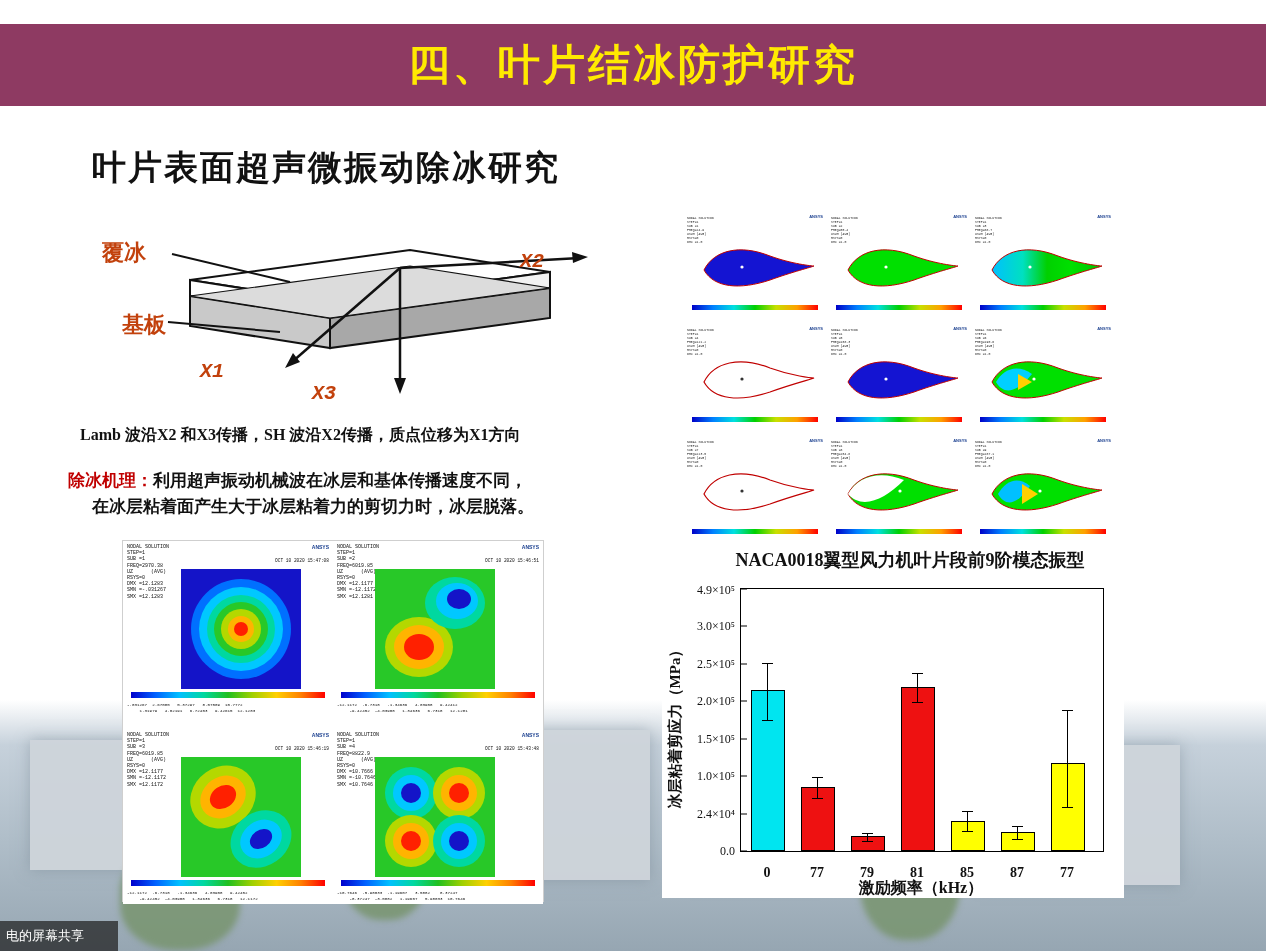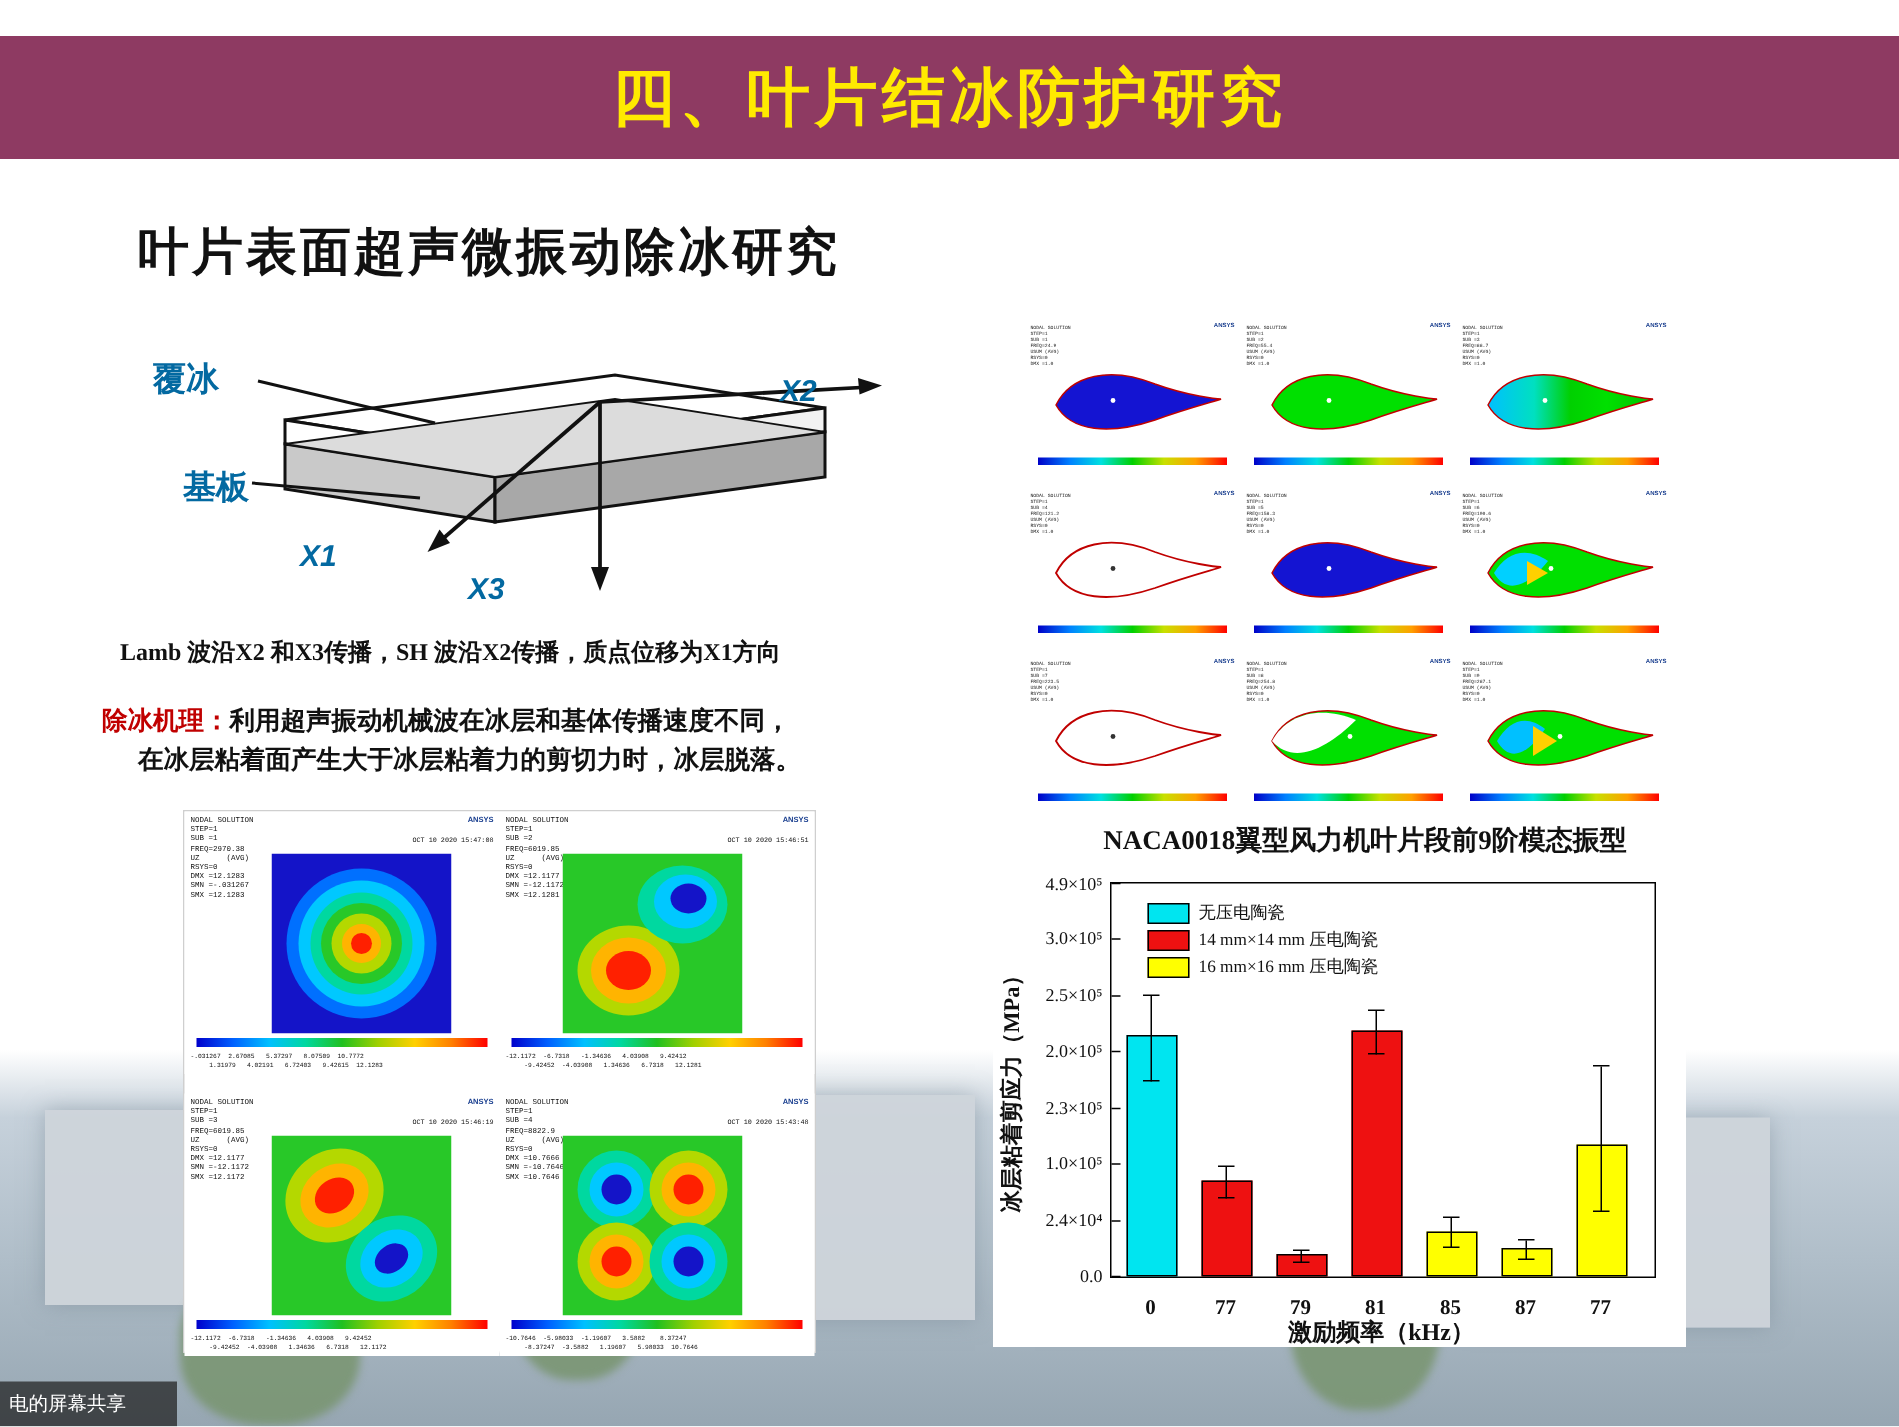--- a/index.html
+++ b/index.html
@@ -54,21 +54,21 @@
     position: absolute;
     left: 92px; top: 145px;
     font-family: "Liberation Serif", serif;
     font-weight: bold;
     font-size: 34px;
     color: #111111;
     letter-spacing: 2px;
   }
   
   .plate-wrap { position: absolute; left: 80px; top: 210px; width: 580px; height: 220px; }
-  .lbl { position: absolute; font-family: Liberation Sans, sans-serif; font-weight: bold; color: #0369a1; }
+  .lbl { position: absolute; font-family: Liberation Mono, monospace; font-weight: bold; color: #c2410c; }
   .lbl-fuwu { left: 22px; top: 28px; font-size: 22px; }
   .lbl-jiban { left: 18px; top: 100px; font-size: 22px; margin-left: 24px; }
   .axis-x2 { left: 440px; top: 40px; font-size: 20px; font-style: italic; }
   .axis-x1 { left: 120px; top: 150px; font-size: 20px; font-style: italic; }
   .axis-x3 { left: 232px; top: 172px; font-size: 20px; font-style: italic; }
 
   
   .lamb-line {
     position: absolute; left: 80px; top: 425px;
     font-family: "Liberation Serif", serif;
@@ -559,44 +559,30 @@
   <div class="chart-panel">
     <div class="plot-box">
 
       <div class="ytick-mark" style="top:262px"></div>
         <div class="ytick" style="top:262px">0.0</div>
       <div class="ytick-mark" style="top:224.6px"></div>
         <div class="ytick" style="top:224.6px">2.4×10⁴</div>
       <div class="ytick-mark" style="top:187.1px"></div>
         <div class="ytick" style="top:187.1px">1.0×10⁵</div>
       <div class="ytick-mark" style="top:149.7px"></div>
-        <div class="ytick" style="top:149.7px">2.3×10⁵</div>
+        <div class="ytick" style="top:149.7px">1.5×10⁵</div>
       <div class="ytick-mark" style="top:112.3px"></div>
         <div class="ytick" style="top:112.3px">2.0×10⁵</div>
       <div class="ytick-mark" style="top:74.9px"></div>
         <div class="ytick" style="top:74.9px">2.5×10⁵</div>
       <div class="ytick-mark" style="top:37.4px"></div>
         <div class="ytick" style="top:37.4px">3.0×10⁵</div>
       <div class="ytick-mark" style="top:0px"></div>
         <div class="ytick" style="top:1px">4.9×10⁵</div>
 
-      <div class="legend-box">
-        <div class="legend-row">
-          <span class="legend-swatch" style="background:#00e5f0"></span>
-          <span>无压电陶瓷</span>
-        </div>
-        <div class="legend-row">
-          <span class="legend-swatch" style="background:#ee1111"></span>
-          <span>14 mm×14 mm 压电陶瓷</span>
-        </div>
-        <div class="legend-row">
-          <span class="legend-swatch" style="background:#ffff00"></span>
-          <span>16 mm×16 mm 压电陶瓷</span>
-        </div>
-      </div>
 
       <div class="bar" style="left:10px;  width:32px; height:158.7px; background:#00e5f0;"></div>
       <div class="err" style="left:25.5px; bottom:130.2px; height:57px;"></div>
       <div class="err-cap" style="left:20.5px; bottom:187.2px;"></div>
       <div class="err-cap" style="left:20.5px; bottom:130.2px;"></div>
 
       <div class="bar" style="left:60px;  width:32px; height:62.1px; background:#ee1111;"></div>
       <div class="err" style="left:75.5px; bottom:52.4px; height:21px;"></div>
       <div class="err-cap" style="left:70.5px; bottom:73.4px;"></div>
       <div class="err-cap" style="left:70.5px; bottom:52.4px;"></div>

